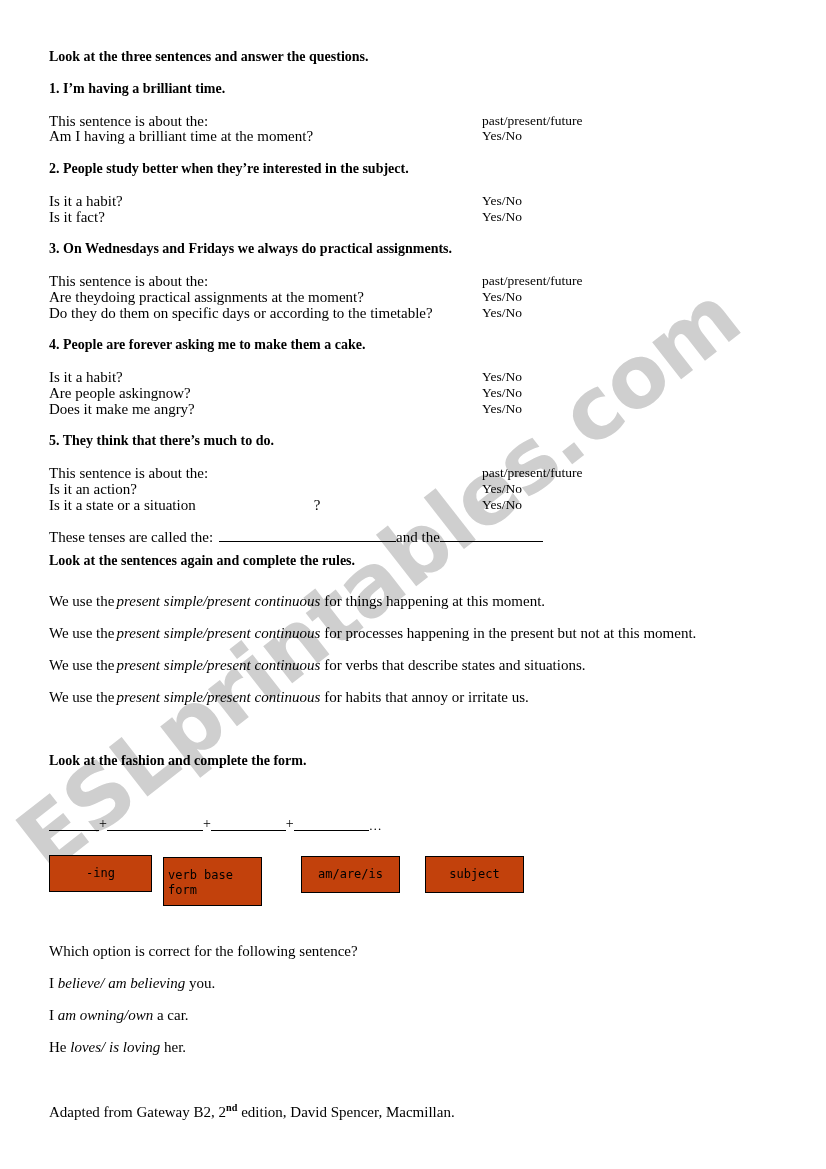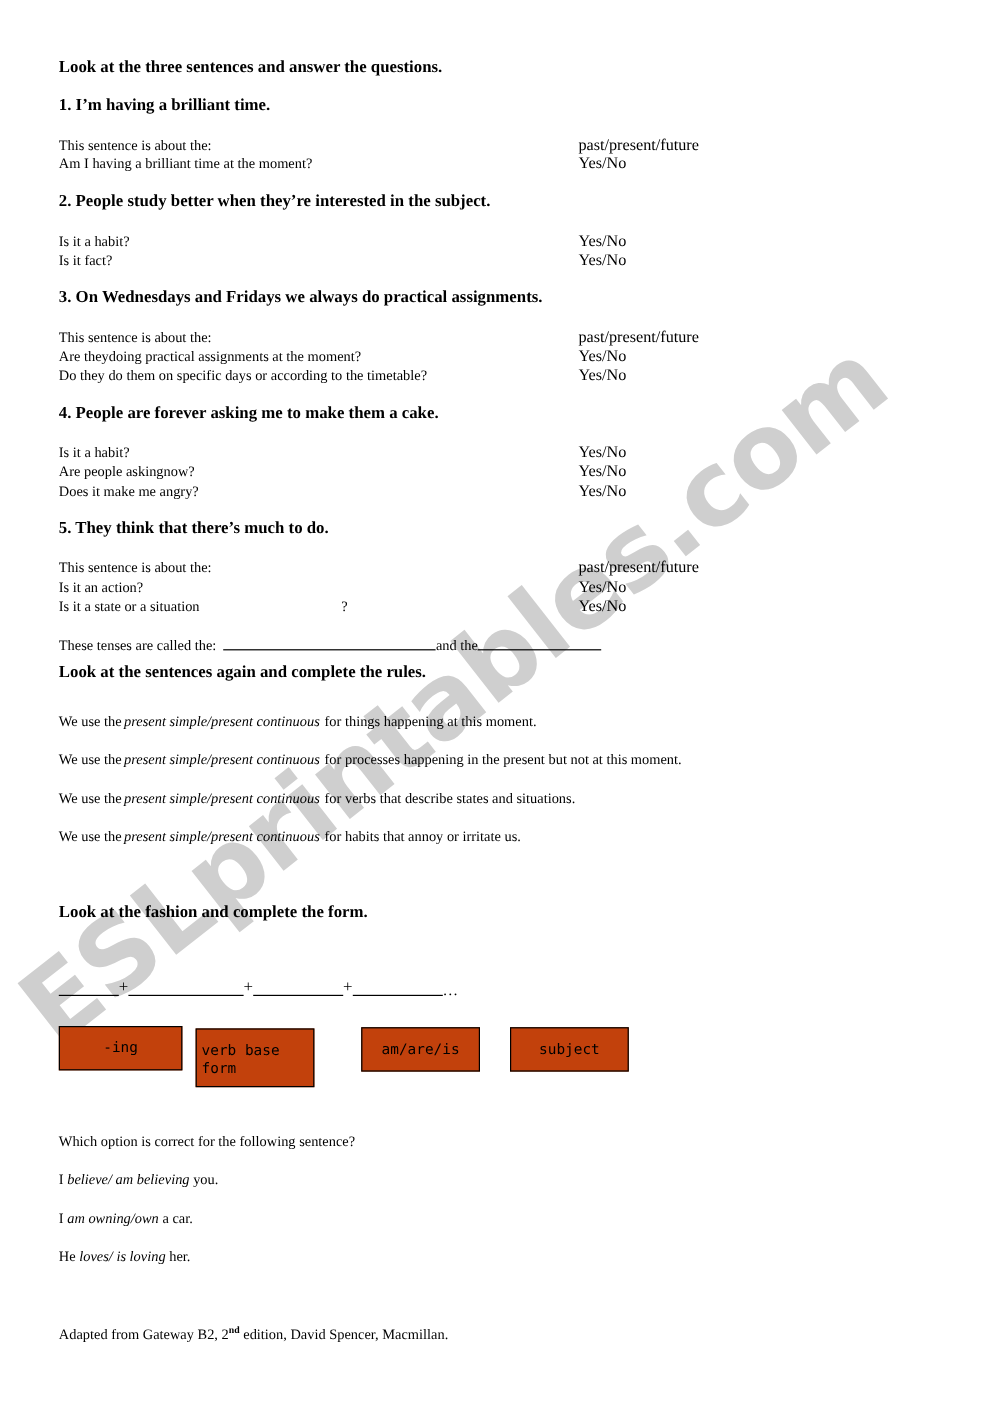--- a/index.html
+++ b/index.html
@@ -49,21 +49,21 @@
     height: 943px;
     z-index: 2;
   }
 
   .abs { position: absolute; white-space: nowrap; }
 
   .bold  { font-weight: bold; }
   .ital  { font-style: italic; }
 
   
-  .t   { font-size: 12px; line-height: 16px; }
+  .t   { font-size: 15px; line-height: 16px; }
   .h   { font-size: 14px;  line-height: 16px; font-weight: bold; }
 
   
   .ans { left: 450px; font-size: 13.5px; line-height: 16px; margin-left: 32px; }
 
   .lbl { left: 49px; }
 
   
   .rule {
     display: inline-block;

